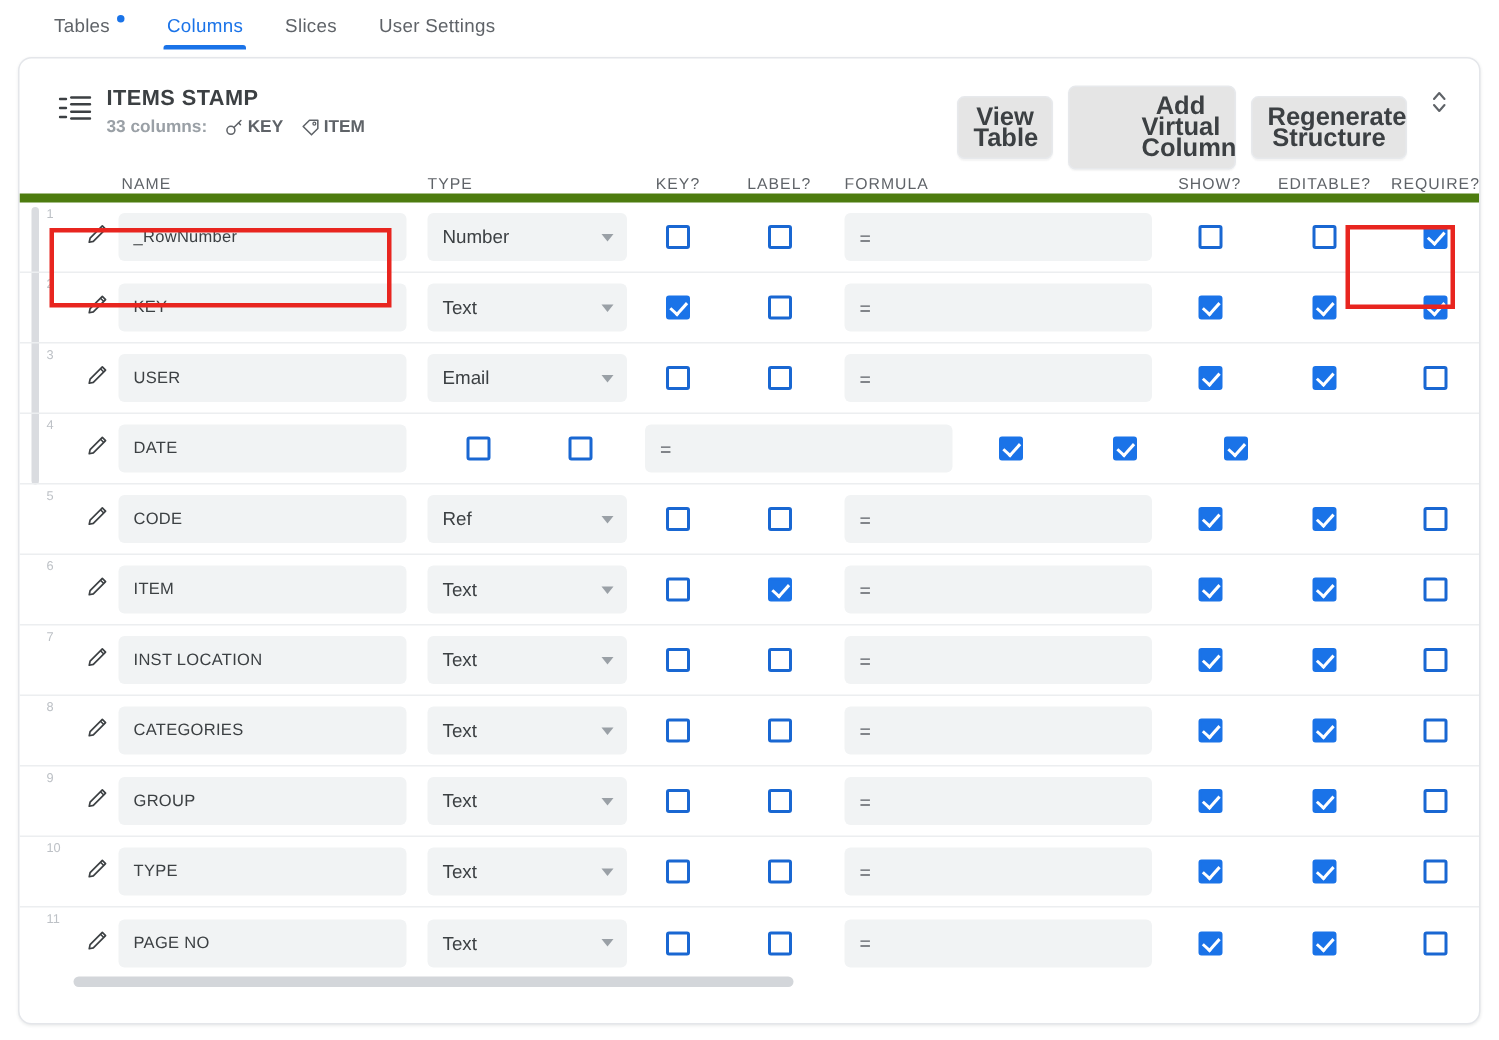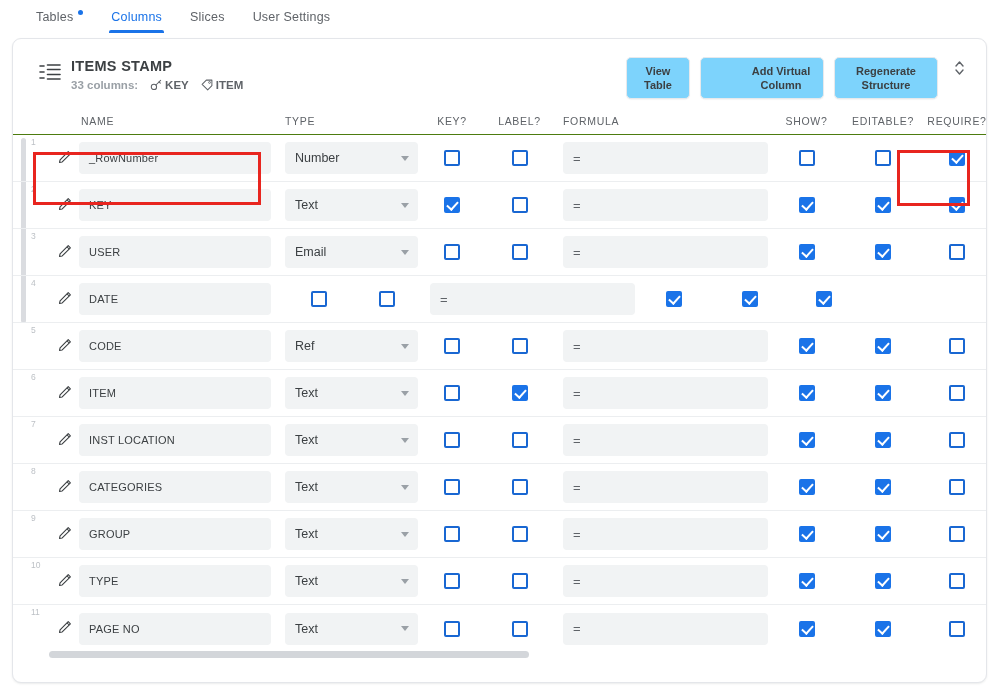--- a/index.html
+++ b/index.html
@@ -108,54 +108,54 @@
     display: flex;
     align-items: center;
     gap: 10px;
     padding-top: 4px;
   }
   .hbtn {
     min-width: 64px;
     padding: 6px 10px;
     border: 1px solid #e7e9ec;
     border-radius: 5px;
-    background: #7dd3fc;
+    background: #e5e5e5;
     color: #3c4043;
-    font-size: 11px;
+    font-size: 17px;
     line-height: 14px;
     text-align: center;
     cursor: pointer;
     box-shadow: 0 1px 1px rgba(60,64,67,.06);
     white-space: pre-line;
   }
   .hbtn:nth-child(1) { width: 60px; }
-  .hbtn:nth-child(2) { width: 124px; padding-left: 48px; }
+  .hbtn:nth-child(2) { width: 112px; padding-left: 48px; }
   .hbtn:nth-child(3) { width: 104px; }
   .expander {
     width: 26px; height: 30px;
     margin-left: 8px;
     display: flex; align-items: center; justify-content: center;
     color: #5f6368;
     cursor: pointer;
   }
 
   
   .tbl-wrap {
     position: relative;
     padding: 0 0 0 0;
   }
   .col-heads {
     display: flex;
-    align-items: center;
+    align-items: flex-end;
     height: 28px;
     padding-left: 22px;
     font-size: 10.5px;
     letter-spacing: .7px;
     color: #5f6368;
-    border-bottom: 1px solid #4d7c0f;
+    border-bottom: 6px solid #4d7c0f;
   }
   .rows { position: relative; }
   .row {
     display: flex;
     align-items: center;
     height: 47px;
     padding-left: 22px;
     border-bottom: 1px solid #eceef0;
     position: relative;
   }

